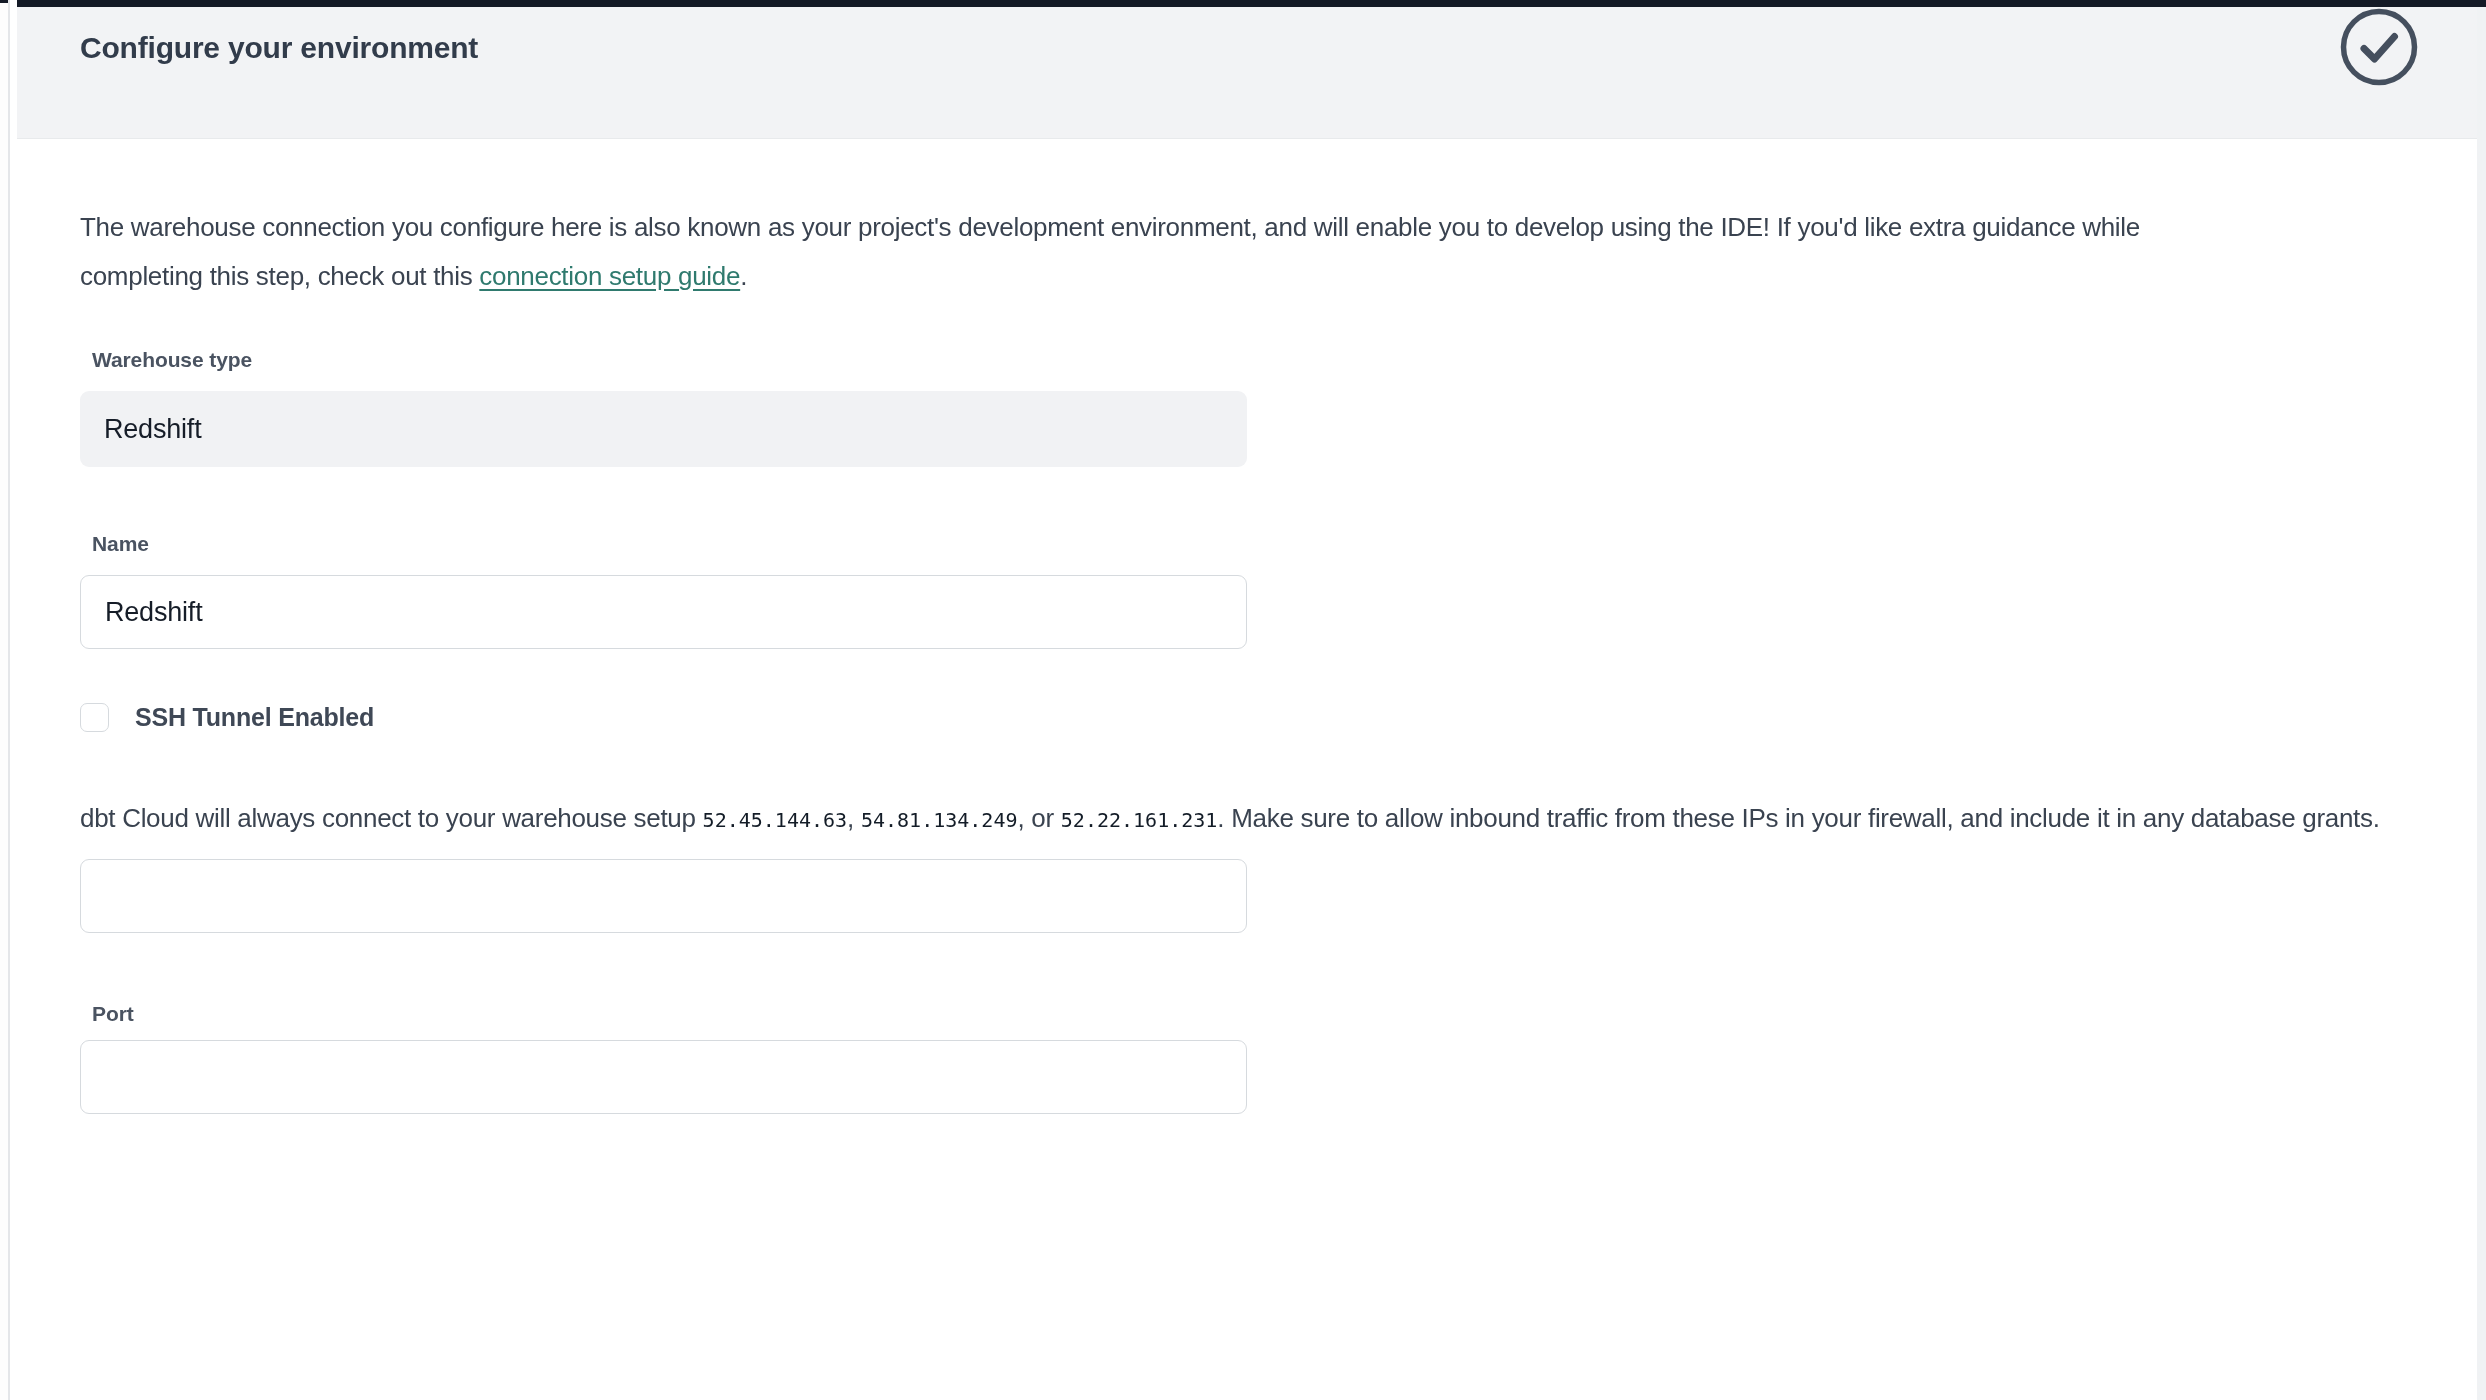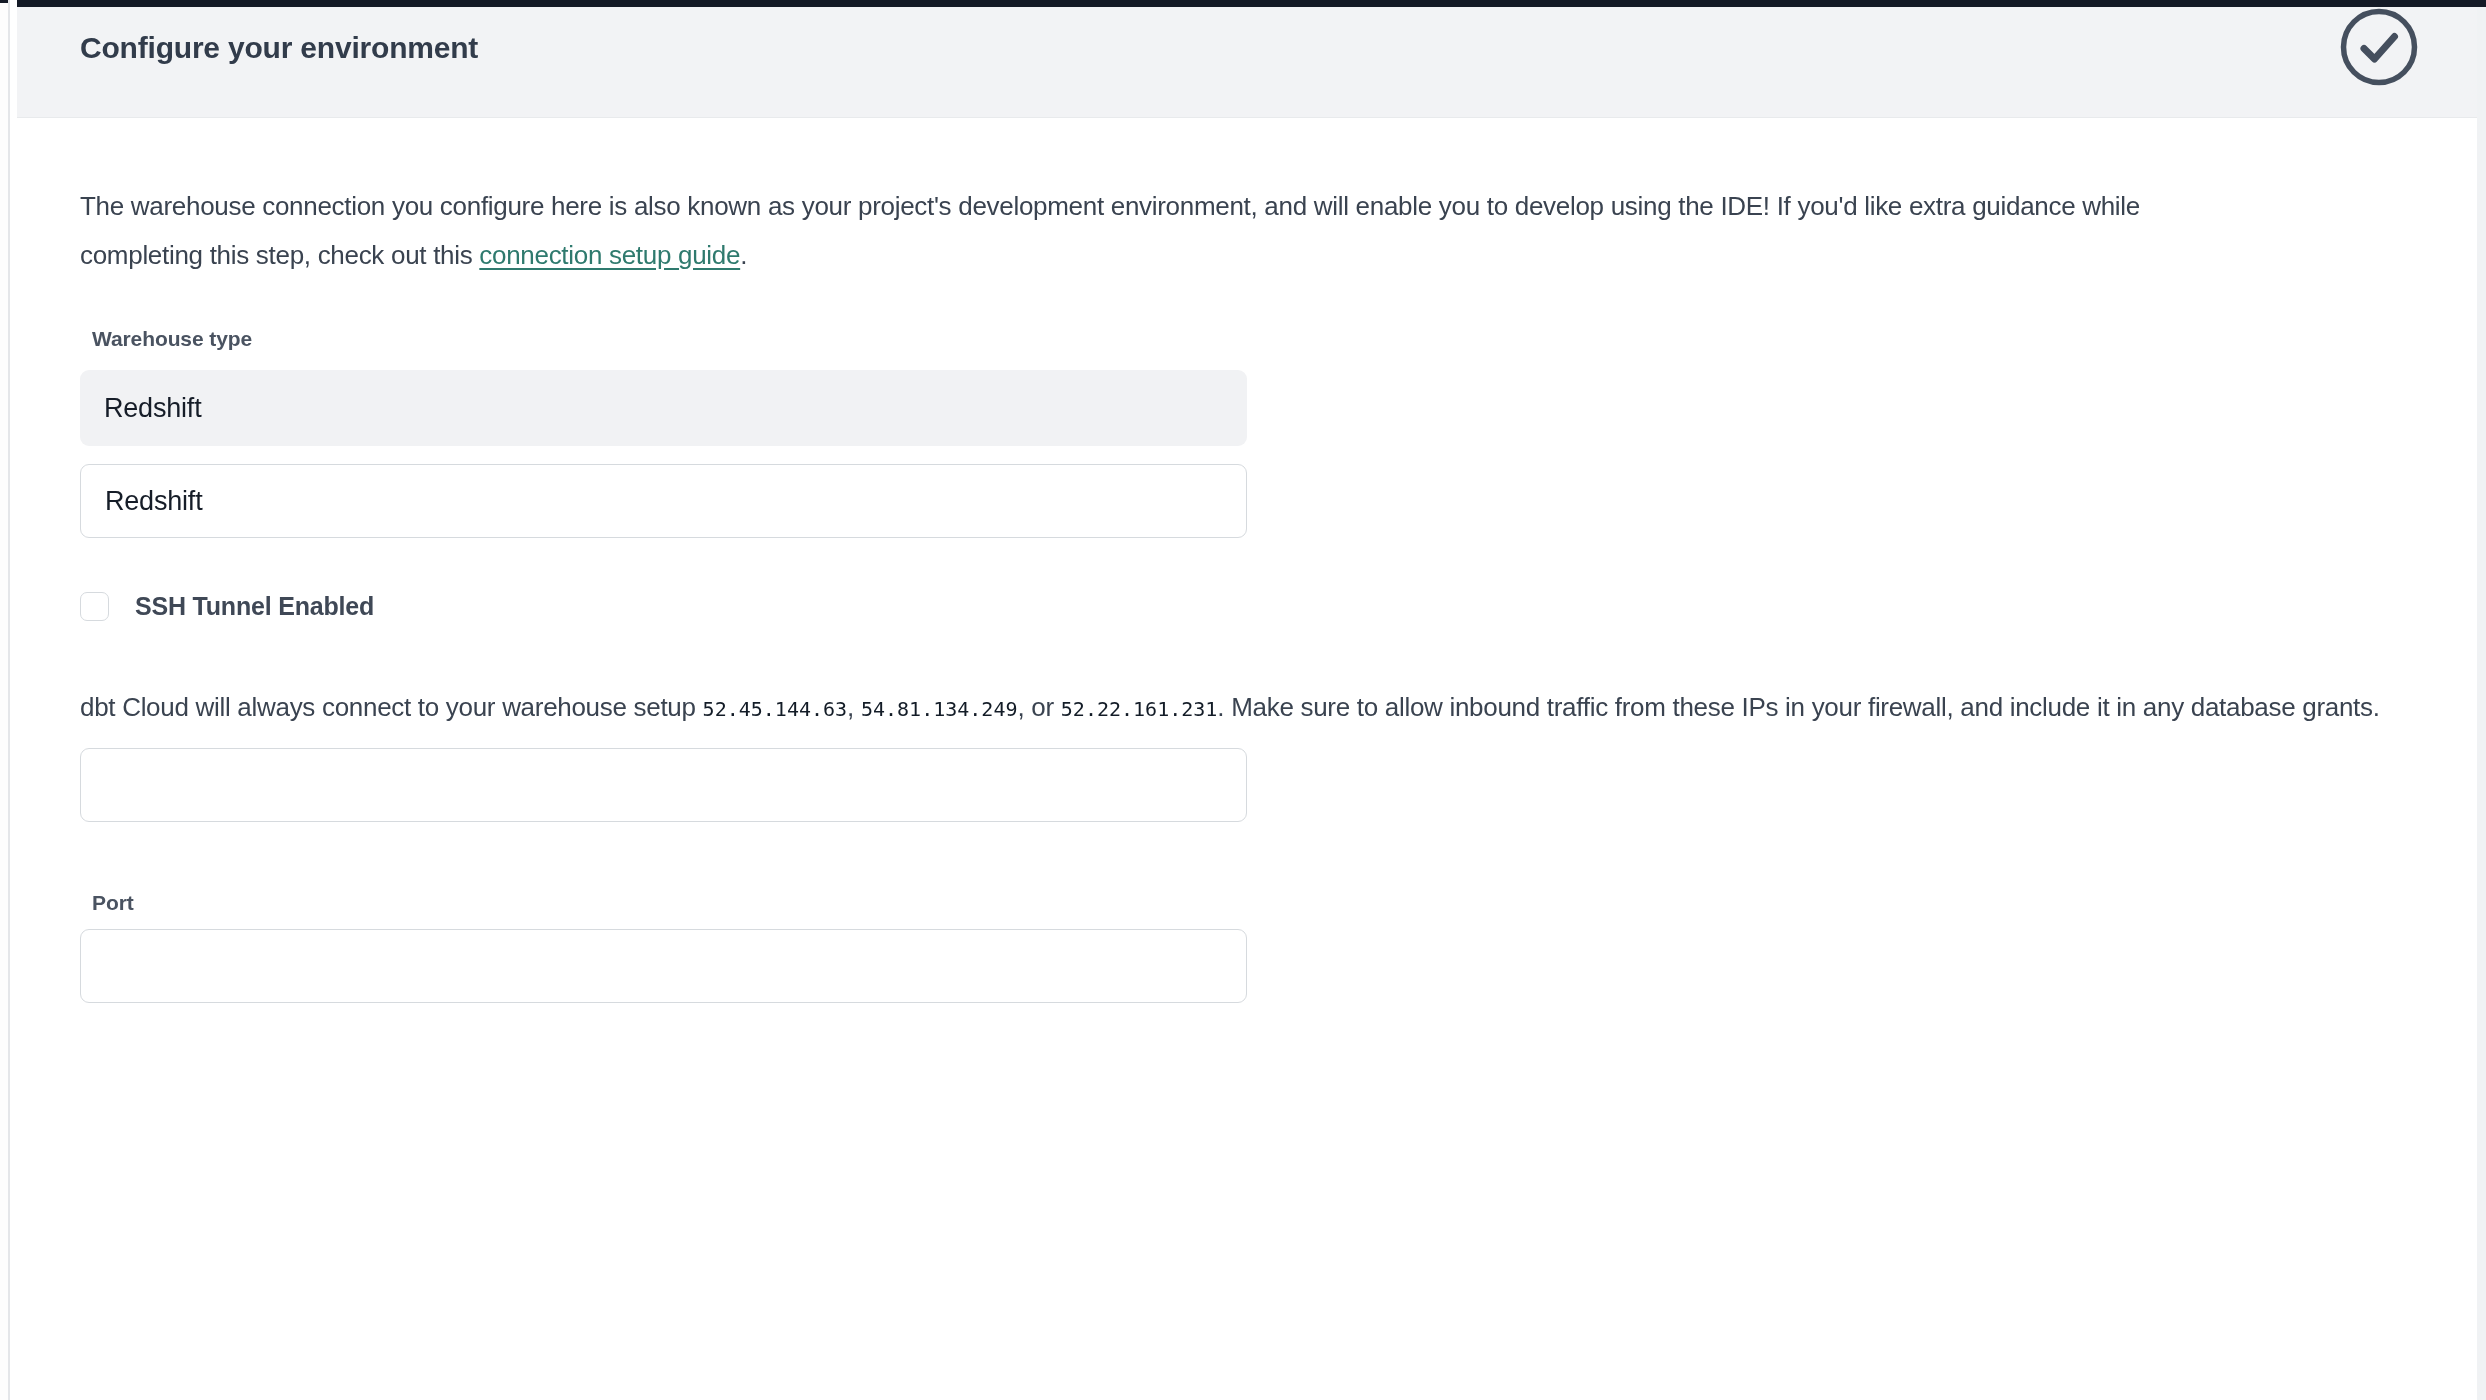--- a/index.html
+++ b/index.html
@@ -25,21 +25,21 @@
   
   .panel {
     position: absolute; left: 17px; top: 0; width: 2469px; height: 1400px;
     background: #ffffff;
   }
   .topbar {
     height: 7px; background: #141a26; width: 100%;
   }
   .page-header {
     position: relative;
-    height: 111px;
+    height: 132px;
     background: #f2f3f5;
     border-bottom: 1px solid #e8eaec;
     padding: 24px 12px 0 63px;
   }
   .page-header h1 {
     font-size: 30px; line-height: 34px; font-weight: bold;
     color: #323c4b; letter-spacing: -0.2px;
   }
   .check-circle {
     position: absolute; top: 0px; right: 67px; width: 80px; height: 80px;
@@ -145,20 +145,21 @@
       </svg>
     </span>
   </div>
 
   <main>
     <p class="intro"><span>The warehouse connection you configure here is also known as your project's development environment, and will enable you to develop using the IDE! If you'd like extra guidance while completing this step, check out this </span><a href="#">connection setup guide</a><span>.</span></p>
 
     <label class="field-label mt-warehouse">Warehouse type</label>
     <div class="field-static">Redshift</div>
 
+    <label class="field-label mt-name">Name</label>
     <input class="text-input" type="text" value="Redshift" style="">
 
     <div class="checkbox-row">
       <span class="checkbox"></span>
       <span class="checkbox-label">SSH Tunnel Enabled</span>
     </div>
 
 
     <p class="note"><span>dbt Cloud will always connect to your warehouse setup </span><code>52.45.144.63</code><span>, </span><code>54.81.134.249</code><span>, or </span><code>52.22.161.231</code><span>. Make sure to allow inbound traffic from these IPs in your firewall, and include it in any database grants.</span></p>
 

